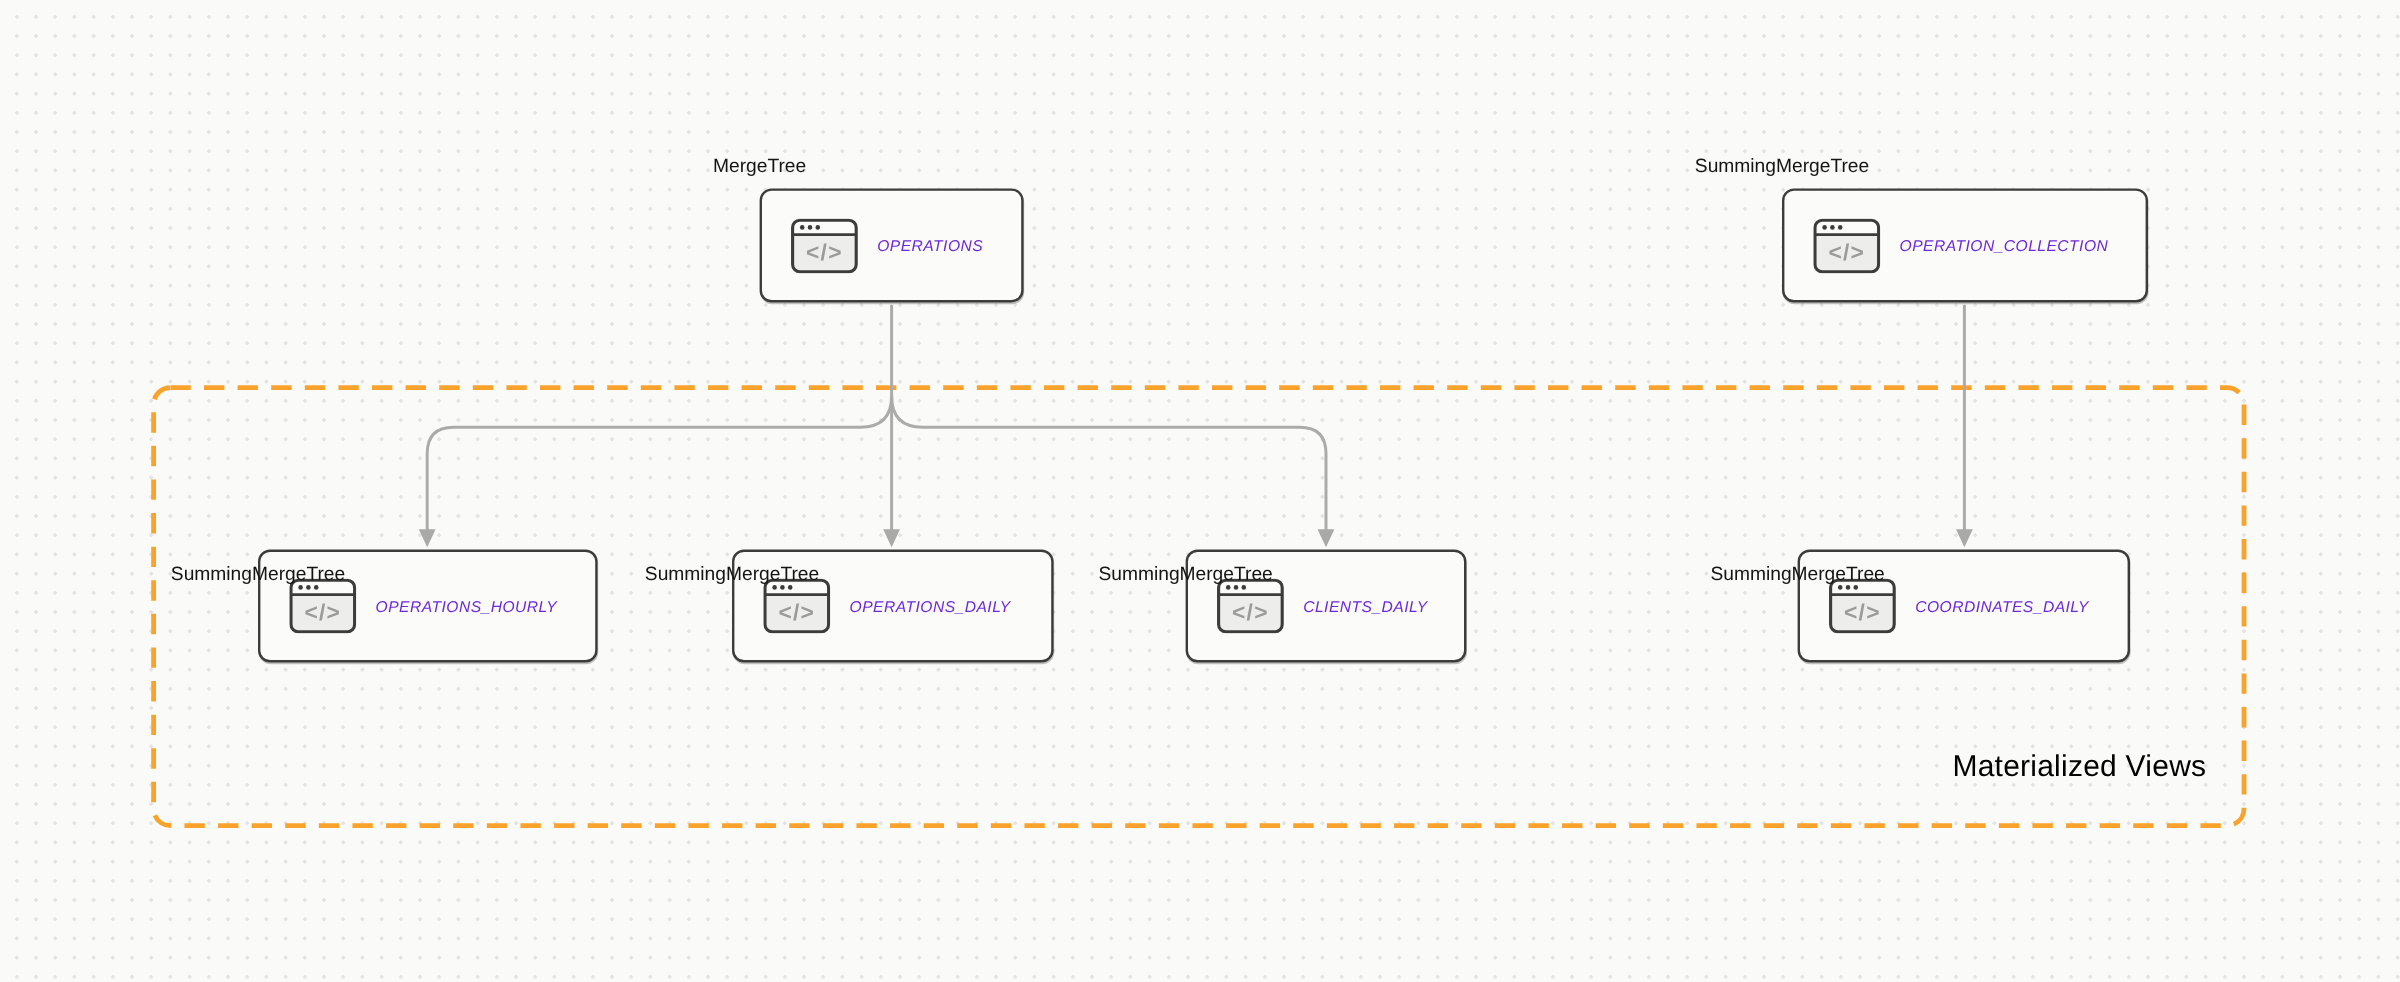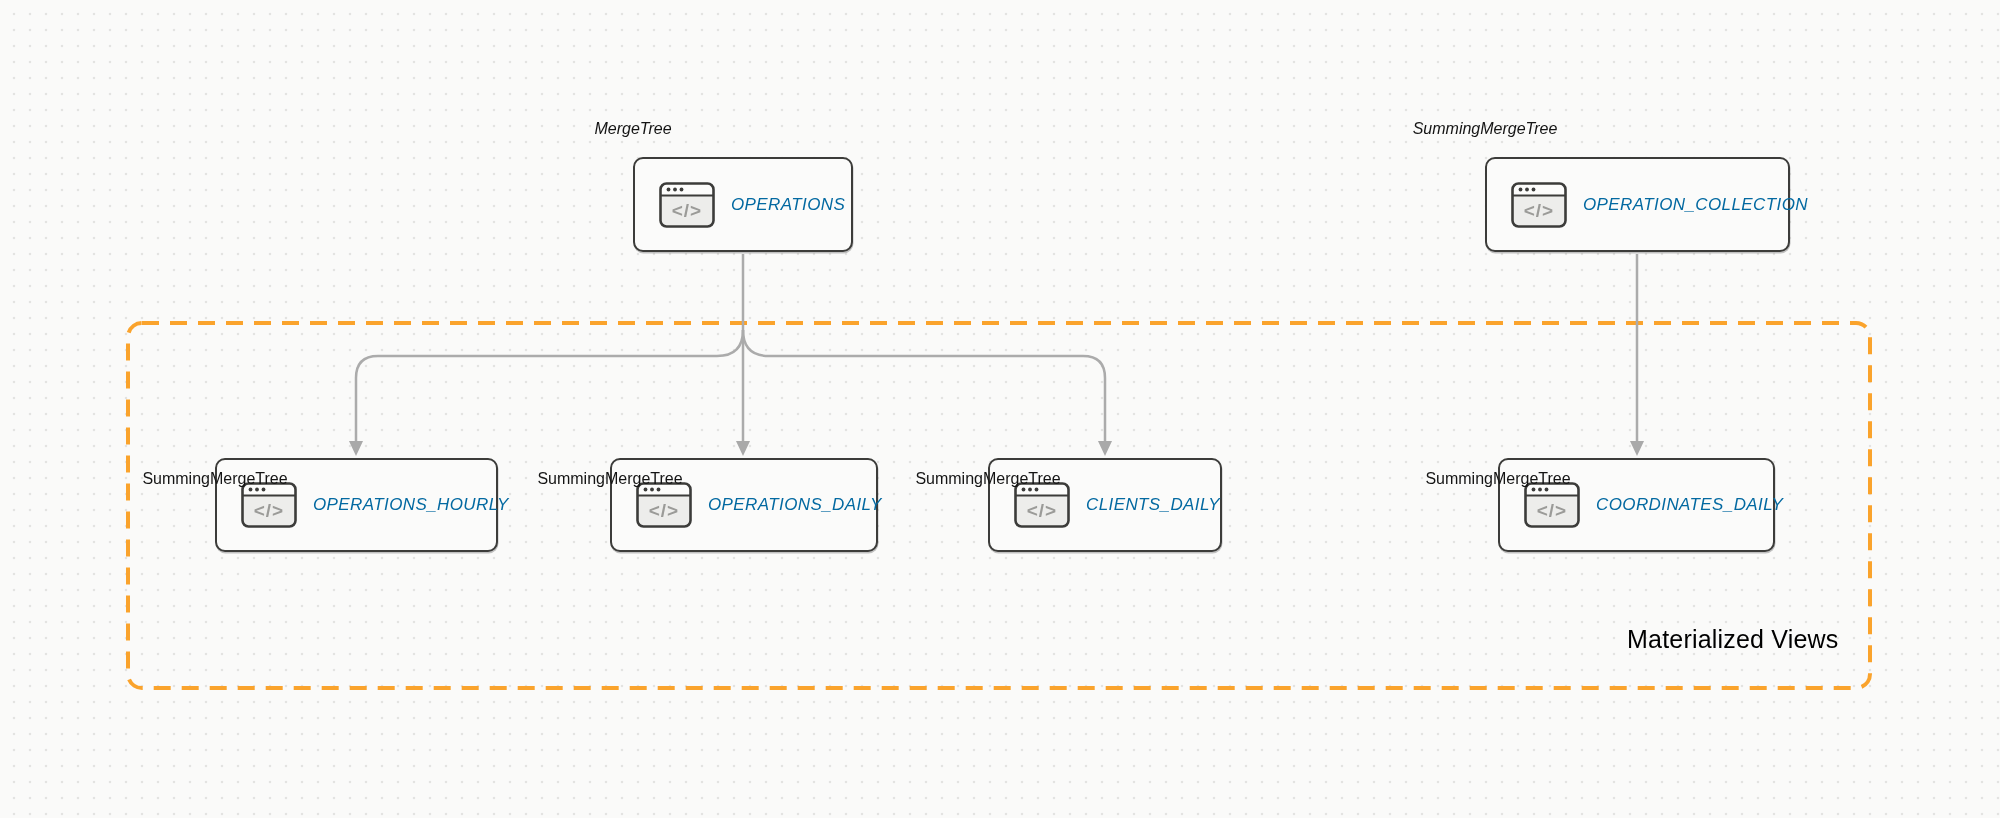--- a/index.html
+++ b/index.html
@@ -66,37 +66,36 @@
     border: 2.5px solid #3c3c3a;
     border-radius: 10px;
     box-shadow: 0.5px 1.5px 0 0 rgba(60, 60, 58, 0.30);
     display: flex;
     align-items: center;
     padding-left: 24px;
     gap: 16px;
   }
   .node-title {
     font-style: italic;
-    font-size: 17px;
-    color: #0369a1;
+    font-size: 13px;
+    color: #6d28d9;
     letter-spacing: 0.4px;
     white-space: nowrap;
   }
   .engine-label {
     position: absolute;
     left: 50%;
     transform: translateX(-50%);
     font-size: 16px;
     color: #141414;
     white-space: nowrap;
   }
   .engine-label.top {
     bottom: 100%;
-    margin-bottom: 19px;
-    font-style: italic;
+    margin-bottom: 9px;
   }
   .engine-label.bottom {
     top: 100%;
     margin-top: 12px;
   }
   .node-icon {
     flex: 0 0 auto;
     display: block;
   }
   

